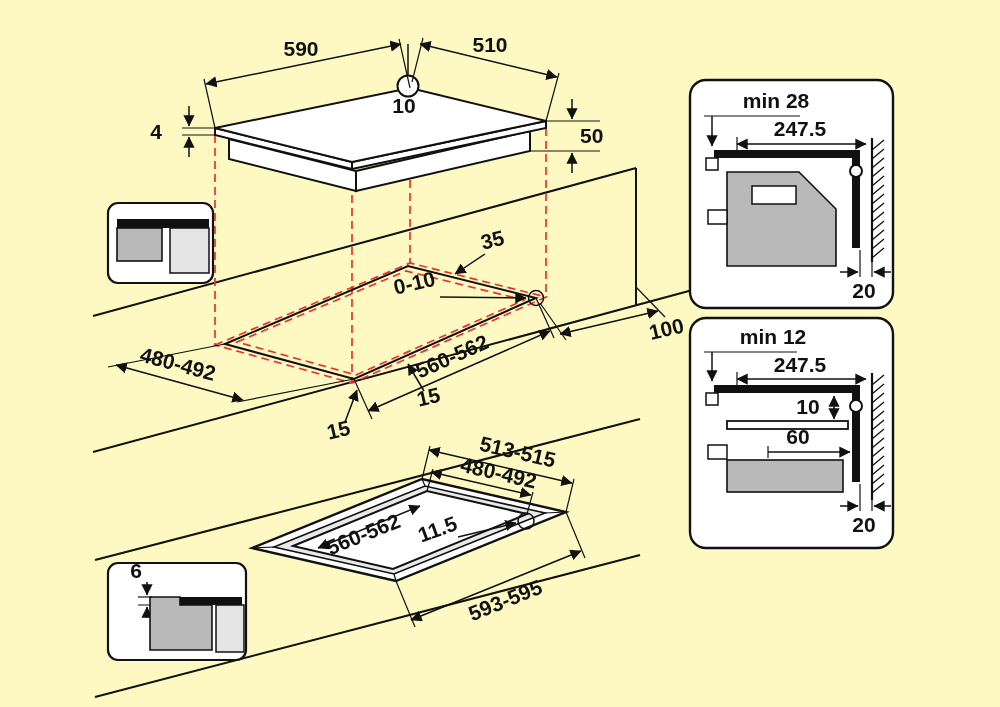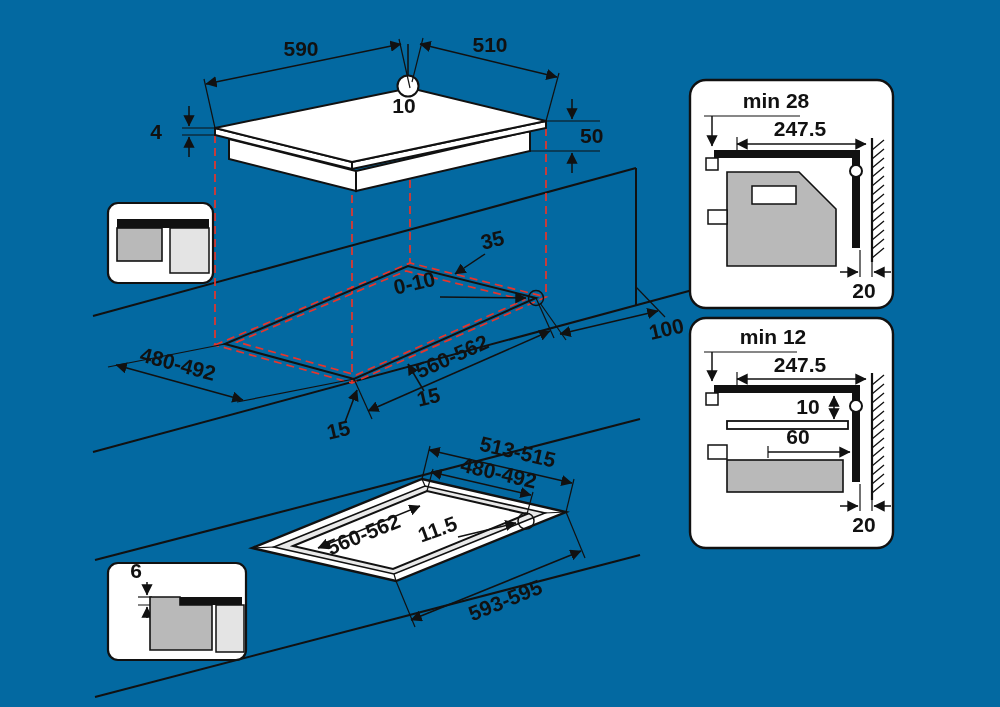--- a/index.html
+++ b/index.html
@@ -1,16 +1,16 @@
 <!DOCTYPE html>
 <html><head>
 <meta charset="utf-8">
 <style>
   html,body{margin:0;padding:0;background:#fff;}
-  .stage{position:relative;width:1000px;height:707px;background:#0369a1;overflow:hidden;}
+  .stage{position:relative;width:1000px;height:707px;background:#fef9c3;overflow:hidden;}
   svg{display:block;}
   svg text{font-family:"Liberation Sans","DejaVu Sans",sans-serif;font-weight:bold;font-size:21px;fill:#111;}
   .ln{stroke:#111;stroke-width:2;fill:none;}
   .thin{stroke:#111;stroke-width:1.2;fill:none;}
   .dim{stroke:#111;stroke-width:1.5;fill:none;}
   .red{stroke:#e8352b;stroke-width:1.7;fill:none;stroke-dasharray:8 5;}
   .wh{fill:#fff;stroke:#111;stroke-width:2;}
   .gray{fill:#b9b9b9;stroke:#111;stroke-width:1.6;}
   .lgray{fill:#e4e4e4;stroke:#111;stroke-width:1.5;}
   .blk{fill:#111;stroke:none;}

